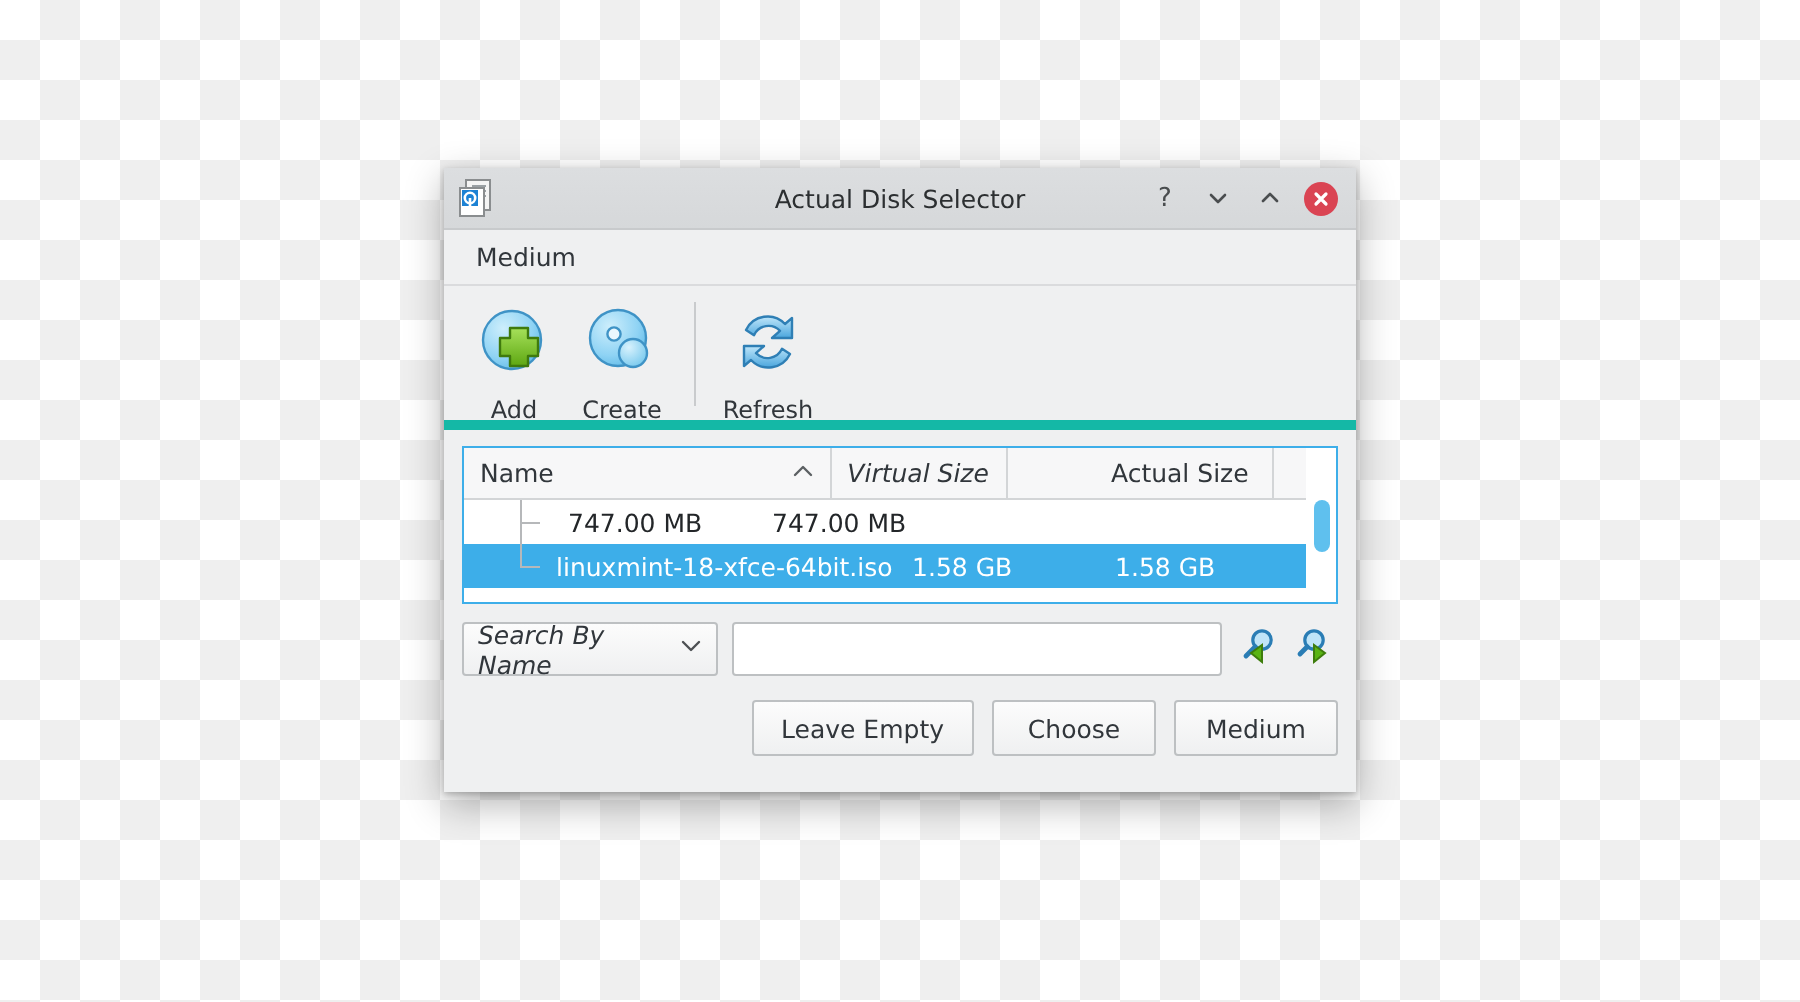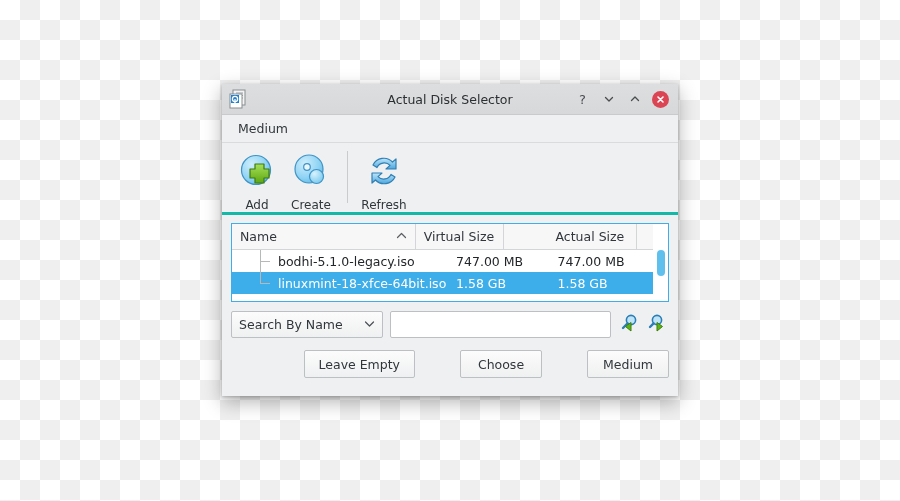--- a/index.html
+++ b/index.html
@@ -98,21 +98,21 @@
     padding: 3px 6px;
   }
 
   
   .toolbar {
     height: 72px;
     background: #eff0f1;
     display: flex;
     align-items: flex-start;
     padding: 6px 0 0 8px;
-    border-bottom: 3px solid #14b8a6;
+    border-bottom: 5px solid #14b8a6;
     box-sizing: border-box;
   }
   .tool-btn {
     width: 54px;
     display: flex;
     flex-direction: column;
     align-items: center;
     gap: 3px;
     padding-top: 2px;
   }
@@ -160,21 +160,21 @@
     display: flex;
     align-items: center;
     font-size: 12.5px;
     color: #31363b;
     padding: 0 8px;
     box-sizing: border-box;
     border-right: 1px solid #d3d5d7;
     position: relative;
   }
   .th-name  { width: 217px; }
-  .th-vsize { width: 102px; }
+  .th-vsize { width: 102px; font-style: italic; }
   .th-asize { width: 104px; border-right: 1px solid #d3d5d7; margin-left: 44px; }
   .th-pad   { flex: 1 1 auto; border-right: none; }
   .sort-ind {
     margin-left: auto;
     font-size: 9px;
     color: #5c6063;
     line-height: 1;
   }
   .tbody {
     flex: 1 1 auto;
@@ -238,31 +238,32 @@
   }
 
   
   .search-row {
     display: flex;
     align-items: center;
     margin-top: 9px;
     gap: 7px;
   }
   .combo {
-    width: 152px;
+    width: 128px;
     height: 27px;
     background: linear-gradient(to bottom, #fcfcfc, #eff0f1);
     border: 1px solid #bdc0c2;
     border-radius: 2px;
     display: flex;
     align-items: center;
     padding: 0 7px;
     box-sizing: border-box;
     font-size: 12.5px;
     color: #31363b;
+    font-style: italic;
   }
   .combo-arrow {
     margin-left: auto;
     font-size: 9px;
     color: #4d5053;
     line-height: 1;
   }
   .search-input {
     flex: 1 1 auto;
     height: 27px;
@@ -299,21 +300,20 @@
     background: linear-gradient(to bottom, #fcfcfc, #eff0f1);
     border: 1px solid #bdc0c2;
     border-radius: 2px;
     font-size: 12.5px;
     color: #31363b;
     display: flex;
     align-items: center;
     justify-content: center;
     box-sizing: border-box;
     font-family: "DejaVu Sans", sans-serif;
-    margin-left: 36px;
   }
 </style>
 </head>
 <body>
 
 <div class="window">
 
   <div class="titlebar">
     <div class="title-icon">
       <svg width="22" height="22" viewBox="0 0 22 22">
@@ -441,21 +441,20 @@
           <div class="th th-pad"></div>
         </div>
 
         <div class="tbody">
 
           <div class="trow">
             <div class="tree-gutter">
               <div class="branch-v" style="top:0;height:22px;"></div>
               <div class="branch-h"></div>
             </div>
-            <div class="td-name">bodhi-5.1.0-legacy.iso</div>
             <div class="td-vsize">747.00 MB</div>
             <div class="td-asize">747.00 MB</div>
           </div>
 
           <div class="trow selected">
             <div class="tree-gutter">
               <div class="branch-v" style="top:0;height:11px;"></div>
               <div class="branch-h"></div>
             </div>
             <div class="td-name">linuxmint-18-xfce-64bit.iso</div>

